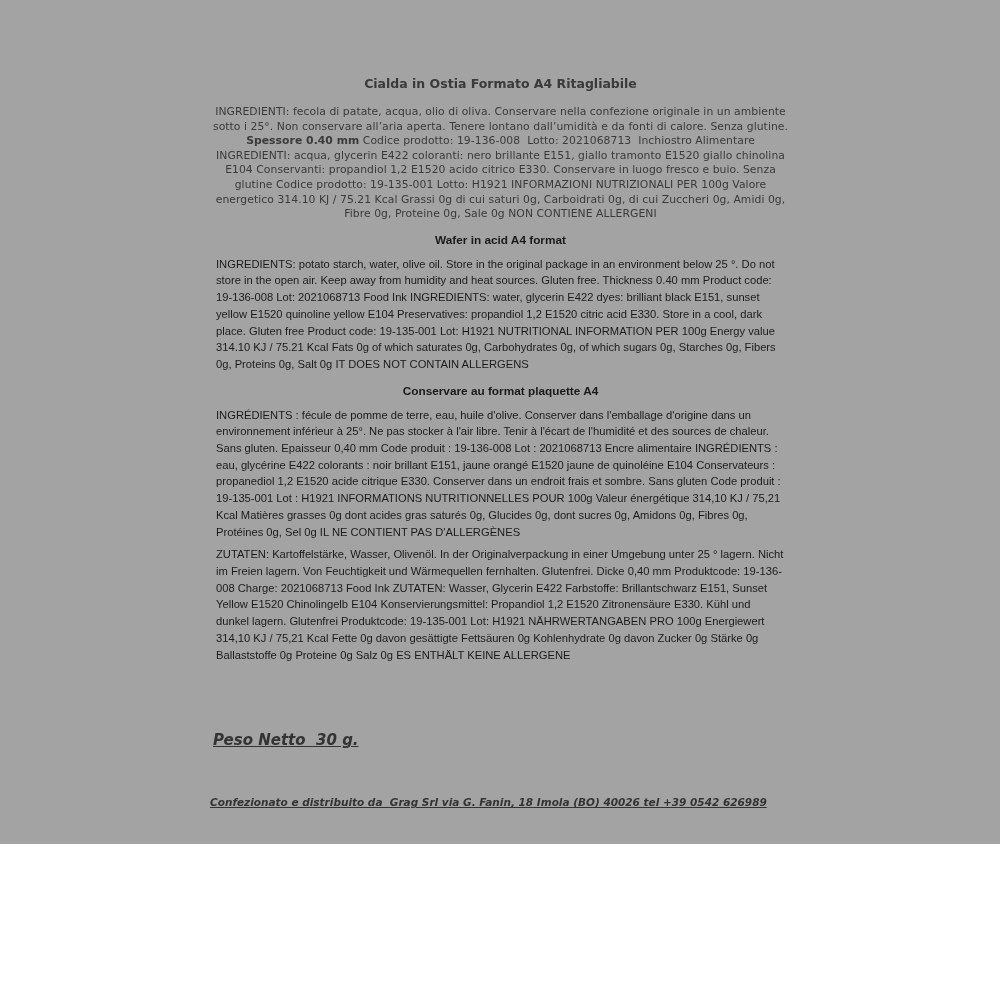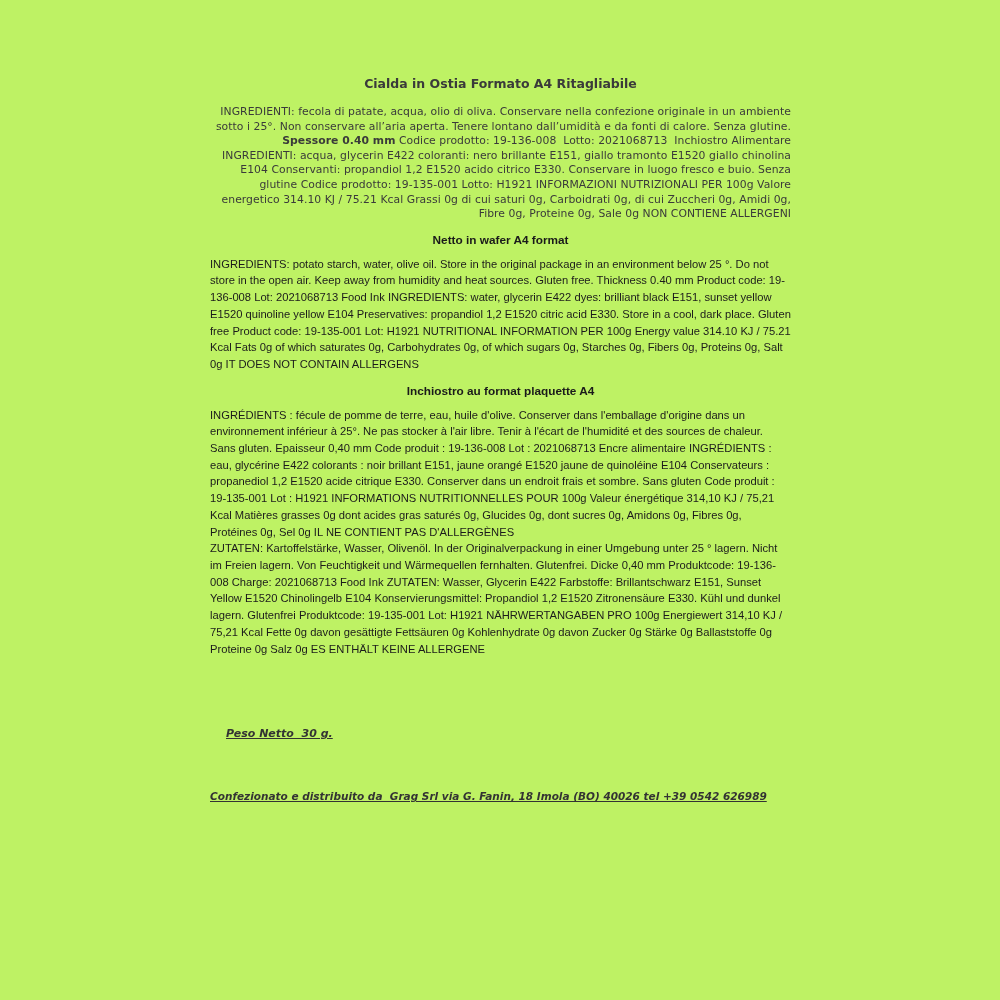--- a/index.html
+++ b/index.html
@@ -3,22 +3,22 @@
 <meta charset="utf-8">
 <style>
   html, body {
     margin: 0;
     padding: 0;
     background: #ffffff;
   }
   .page {
     position: relative;
     width: 1000px;
-    height: 1000px;
-    background: #bef264;
+    height: 844px;
+    background: #a3a3a3;
     overflow: hidden;
   }
   .content {
     position: absolute;
     left: 210px;
     top: 76px;
     width: 581px;
   }
   .doc-title {
     font-family: "DejaVu Sans", sans-serif;
@@ -29,52 +29,52 @@
     margin: 0 0 14px 0;
     line-height: 15px;
   }
   .para-it {
     font-family: "DejaVu Sans", sans-serif;
     font-size: 10.8px;
     line-height: 14.6px;
     letter-spacing: 0.05px;
     color: #3a3a3a;
     margin: 0;
-    text-align: right;
+    text-align: center;
     white-space: pre-wrap;
   }
   .para-it .semibold {
     font-weight: bold;
   }
   .section-heading {
     font-family: "Liberation Sans", sans-serif;
     font-size: 11.8px;
     font-weight: bold;
     color: #1a1a1a;
     text-align: center;
     margin: 10px 0 8px 0;
     line-height: 16px;
   }
   .para {
     font-family: "Liberation Sans", sans-serif;
     font-size: 11.2px;
     line-height: 16.7px;
     color: #1b1b1b;
-    margin: 0;
+    margin: 6px;
     text-align: left;
     white-space: pre-wrap;
   }
   .net-weight {
     font-family: "DejaVu Sans", sans-serif;
-    font-size: 11px;
+    font-size: 15px;
     font-weight: bold;
     font-style: italic;
     text-decoration: underline;
     color: #333333;
-    margin: 70px 0 0 16px;
+    margin: 70px 0 0 3px;
     line-height: 14px;
     white-space: pre-wrap;
   }
   .distributor {
     font-family: "DejaVu Sans", sans-serif;
     font-size: 10.5px;
     font-weight: bold;
     font-style: italic;
     text-decoration: underline;
     color: #333333;
@@ -86,25 +86,25 @@
 </head>
 <body>
 
 <div class="page">
   <div class="content">
 
     <h1 class="doc-title">Cialda in Ostia Formato A4 Ritagliabile</h1>
 
     <p class="para-it"><span>INGREDIENTI: fecola di patate, acqua, olio di oliva. Conservare nella confezione originale in un ambiente sotto i 25°. Non conservare all’aria aperta. Tenere lontano dall’umidità e da fonti di calore. Senza glutine. </span><span class="semibold">Spessore 0.40 mm</span><span> Codice prodotto: 19-136-008  Lotto: 2021068713  Inchiostro Alimentare INGREDIENTI: acqua, glycerin E422 coloranti: nero brillante E151, giallo tramonto E1520 giallo chinolina E104 Conservanti: propandiol 1,2 E1520 acido citrico E330. Conservare in luogo fresco e buio. Senza glutine Codice prodotto: 19-135-001 Lotto: H1921 INFORMAZIONI NUTRIZIONALI PER 100g Valore energetico 314.10 KJ / 75.21 Kcal Grassi 0g di cui saturi 0g, Carboidrati 0g, di cui Zuccheri 0g, Amidi 0g, Fibre 0g, Proteine 0g, Sale 0g NON CONTIENE ALLERGENI</span></p>
 
-    <h2 class="section-heading">Netto in wafer A4 format</h2>
+    <h2 class="section-heading">Wafer in acid A4 format</h2>
 
     <p class="para">INGREDIENTS: potato starch, water, olive oil. Store in the original package in an environment below 25 °. Do not store in the open air. Keep away from humidity and heat sources. Gluten free. Thickness 0.40 mm Product code: 19-136-008 Lot: 2021068713 Food Ink INGREDIENTS: water, glycerin E422 dyes: brilliant black E151, sunset yellow E1520 quinoline yellow E104 Preservatives: propandiol 1,2 E1520 citric acid E330. Store in a cool, dark place. Gluten free Product code: 19-135-001 Lot: H1921 NUTRITIONAL INFORMATION PER 100g Energy value 314.10 KJ / 75.21 Kcal Fats 0g of which saturates 0g, Carbohydrates 0g, of which sugars 0g, Starches 0g, Fibers 0g, Proteins 0g, Salt 0g IT DOES NOT CONTAIN ALLERGENS</p>
 
-    <h2 class="section-heading">Inchiostro au format plaquette A4</h2>
+    <h2 class="section-heading">Conservare au format plaquette A4</h2>
 
     <p class="para">INGRÉDIENTS : fécule de pomme de terre, eau, huile d'olive. Conserver dans l'emballage d'origine dans un environnement inférieur à 25°. Ne pas stocker à l'air libre. Tenir à l'écart de l'humidité et des sources de chaleur. Sans gluten. Epaisseur 0,40 mm Code produit : 19-136-008 Lot : 2021068713 Encre alimentaire INGRÉDIENTS : eau, glycérine E422 colorants : noir brillant E151, jaune orangé E1520 jaune de quinoléine E104 Conservateurs : propanediol 1,2 E1520 acide citrique E330. Conserver dans un endroit frais et sombre. Sans gluten Code produit : 19-135-001 Lot : H1921 INFORMATIONS NUTRITIONNELLES POUR 100g Valeur énergétique 314,10 KJ / 75,21 Kcal Matières grasses 0g dont acides gras saturés 0g, Glucides 0g, dont sucres 0g, Amidons 0g, Fibres 0g, Protéines 0g, Sel 0g IL NE CONTIENT PAS D'ALLERGÈNES</p>
 
 
     <p class="para">ZUTATEN: Kartoffelstärke, Wasser, Olivenöl. In der Originalverpackung in einer Umgebung unter 25 ° lagern. Nicht im Freien lagern. Von Feuchtigkeit und Wärmequellen fernhalten. Glutenfrei. Dicke 0,40 mm Produktcode: 19-136-008 Charge: 2021068713 Food Ink ZUTATEN: Wasser, Glycerin E422 Farbstoffe: Brillantschwarz E151, Sunset Yellow E1520 Chinolingelb E104 Konservierungsmittel: Propandiol 1,2 E1520 Zitronensäure E330. Kühl und dunkel lagern. Glutenfrei Produktcode: 19-135-001 Lot: H1921 NÄHRWERTANGABEN PRO 100g Energiewert 314,10 KJ / 75,21 Kcal Fette 0g davon gesättigte Fettsäuren 0g Kohlenhydrate 0g davon Zucker 0g Stärke 0g Ballaststoffe 0g Proteine 0g Salz 0g ES ENTHÄLT KEINE ALLERGENE</p>
 
     <p class="net-weight">Peso Netto  30 g.</p>
 
     <p class="distributor">Confezionato e distribuito da  Grag Srl via G. Fanin, 18 Imola (BO) 40026 tel +39 0542 626989</p>
 

